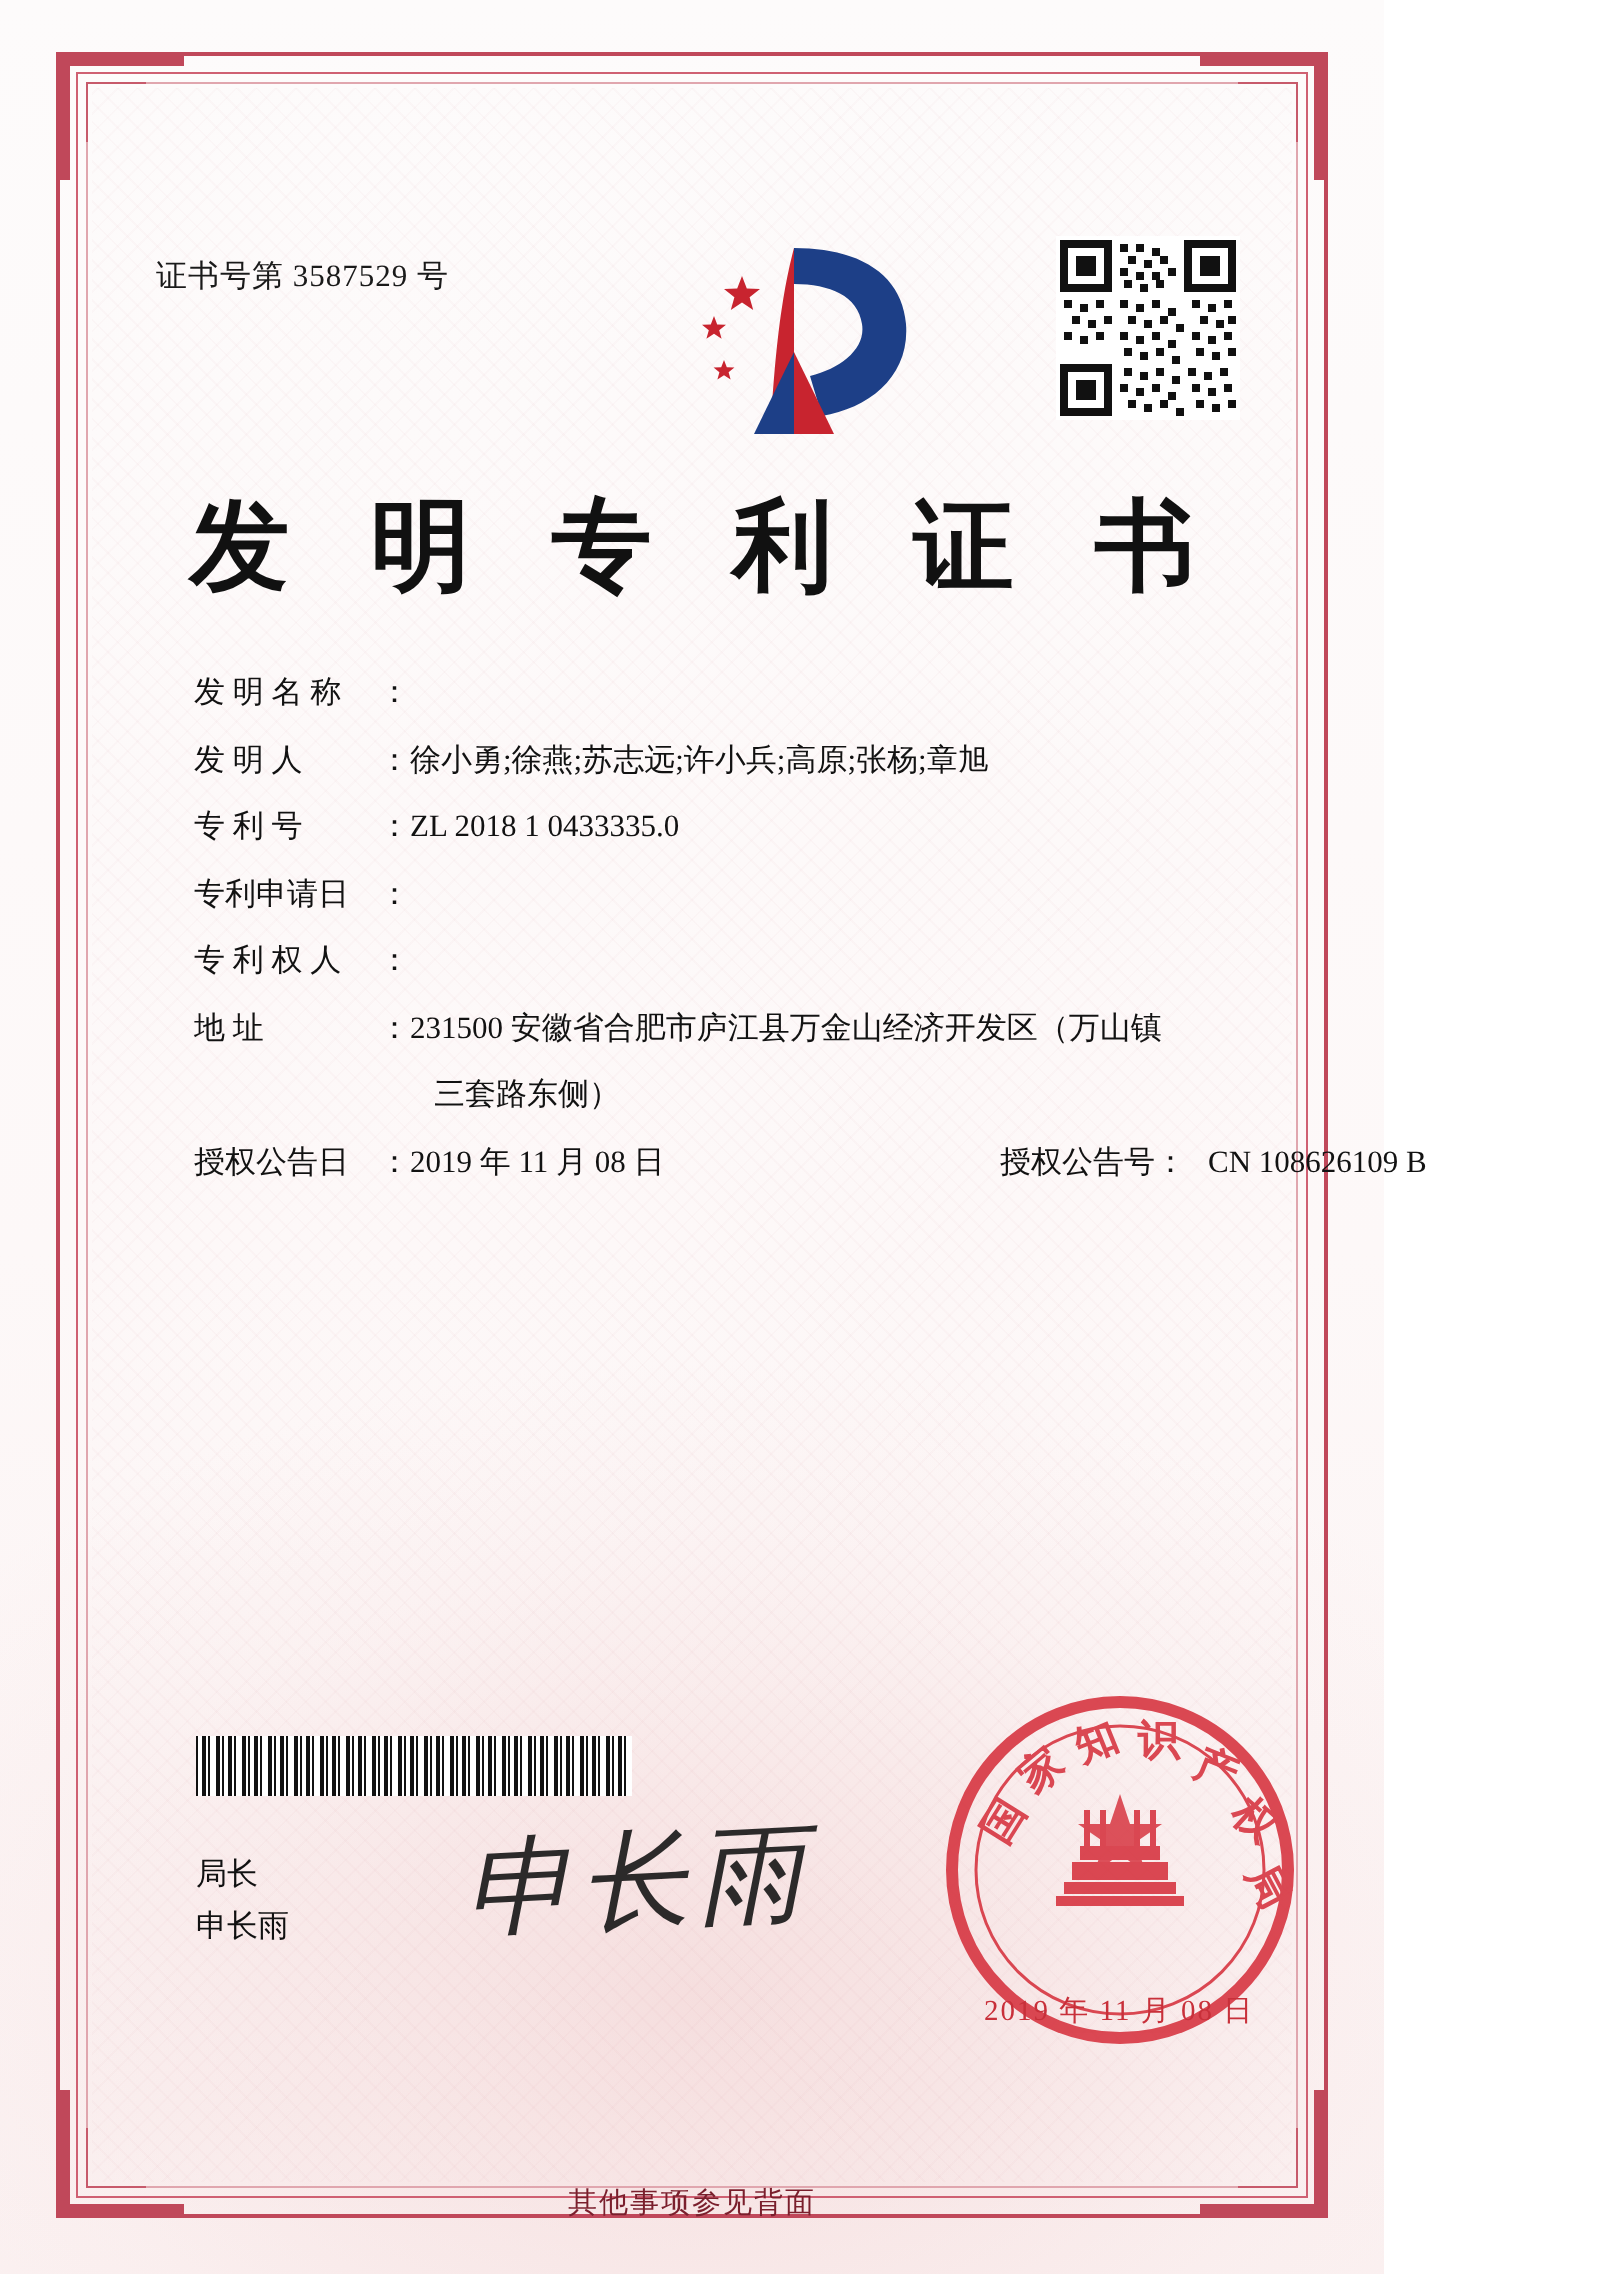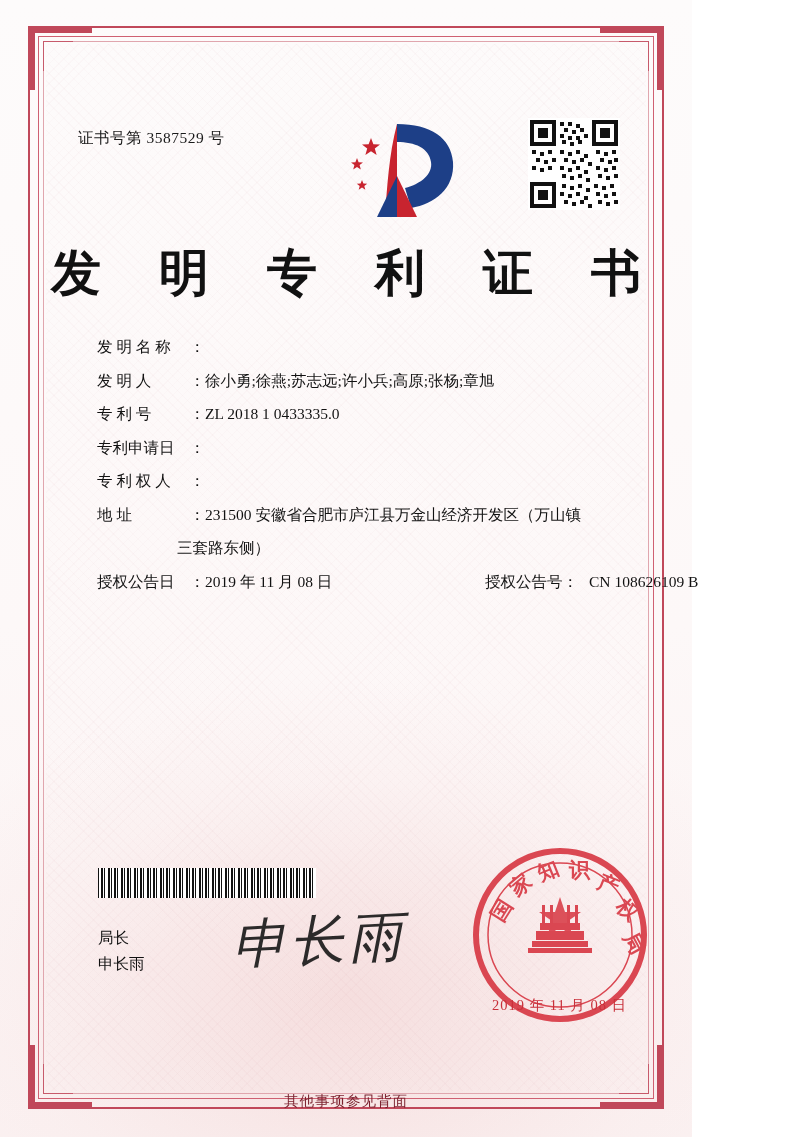--- a/index.html
+++ b/index.html
@@ -94,21 +94,21 @@
   }
 
   .title {
     position: absolute;
     left: 0; right: 0; top: 240px;
     text-align: center;
     font-size: 50px;
     letter-spacing: 14px;
     color: #111111;
     font-weight: bold;
-    font-family: Liberation Mono, monospace;
+    font-family: Liberation Serif, serif;
     text-indent: 14px;
   }
 
   
   .fields {
     position: absolute;
     left: 97px; right: 80px; top: 337px;
   }
   .row {
     display: flex;
@@ -125,28 +125,28 @@
     justify-content: space-between;
     white-space: nowrap;
   }
   .label span { display: inline-block; }
   .label .colon { margin-left: 2px; }
   .value {
     flex: 1;
     word-break: break-all;
   }
   .value2 {
-    margin-left: 80px;
+    margin-left: 120px;
   }
   .row.split .value { flex: none; width: 240px; }
   .row.split .label2 {
     width: 104px;
     flex: none;
     white-space: nowrap;
-    margin-left: 40px;
+    margin-left: 55px;
   }
 
   
   .paras {
     position: absolute;
     left: 97px; right: 80px; top: 672px;
     font-size: 14.6px;
     line-height: 25px;
     color: #141414;
     text-align: justify;

